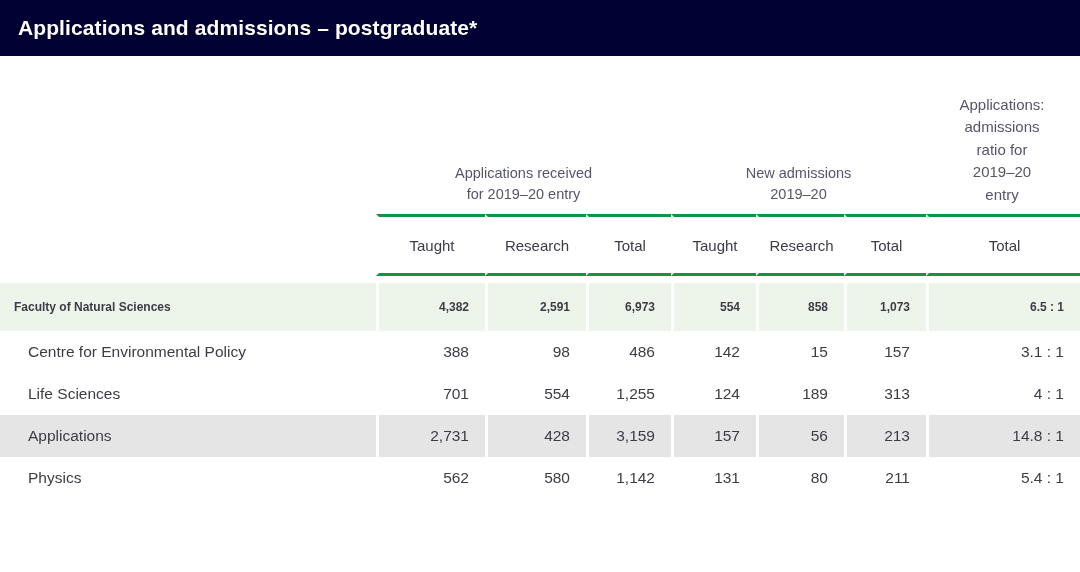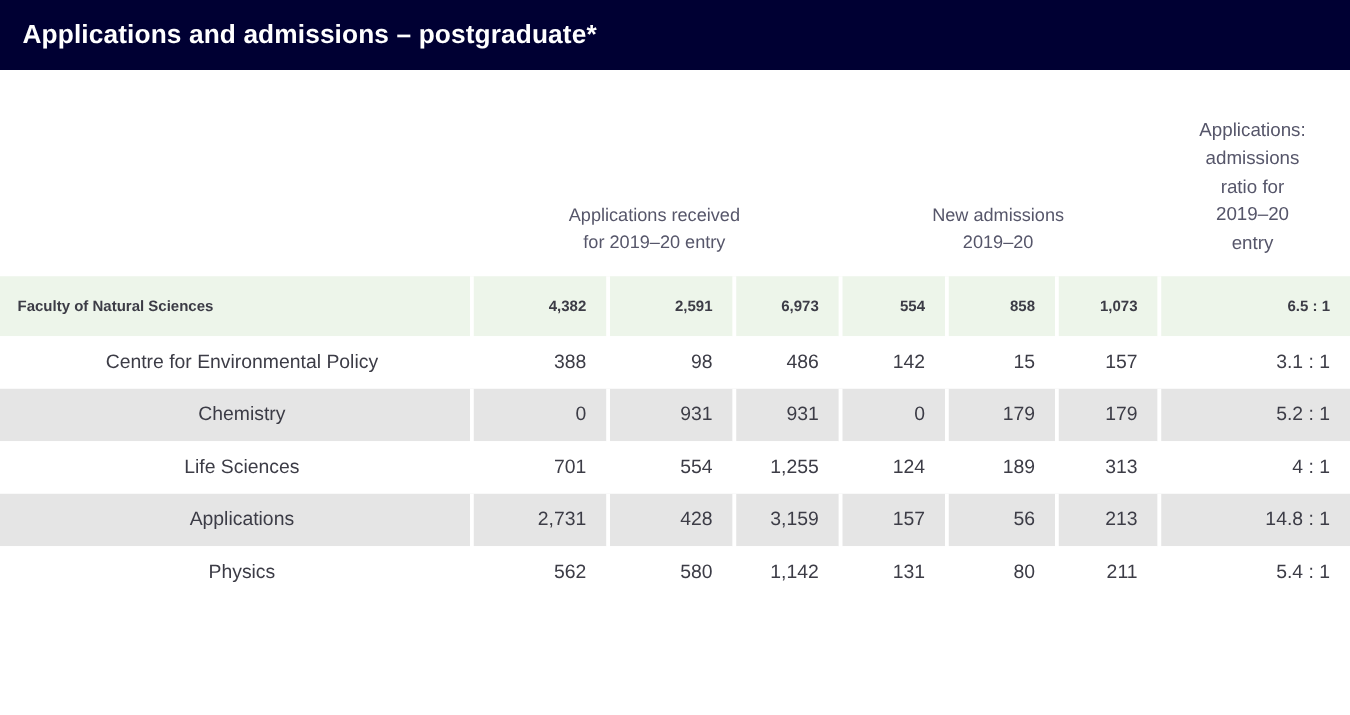--- a/index.html
+++ b/index.html
@@ -97,22 +97,22 @@
     border-left: 3px solid #ffffff;
   }
 
   
   tr.data-row td {
     height: 42px;
     font-size: 15.5px;
     vertical-align: middle;
   }
   tr.data-row td.lbl {
-    text-align: center;
-    padding-left: 12px;
+    text-align: left;
+    padding-left: 28px;
     color: #3c3c46;
   }
   tr.data-row td.num,
   tr.data-row td.ratio {
     text-align: right;
     padding-right: 16px;
     color: #3c3c46;
   }
 
   
@@ -187,20 +187,30 @@
         <td>
           <div class="grp-title ratio">
             <div>Applications:</div>
             <div>admissions</div>
             <div>ratio for</div>
             <div>2019–20</div>
             <div>entry</div>
           </div>
         </td>
       </tr>
+      <tr class="sub-row">
+        <td class="lbl"></td>
+        <td class="num">Taught</td>
+        <td class="num">Research</td>
+        <td class="num">Total</td>
+        <td class="num">Taught</td>
+        <td class="num">Research</td>
+        <td class="num">Total</td>
+        <td class="num">Total</td>
+      </tr>
       <tr class="gap-row">
         <td colspan="8"></td>
       </tr>
     </thead>
     <tbody id="table-body">
         <tr class="data-row faculty">
           <td class="lbl">Faculty of Natural Sciences</td>
           <td class="num">4,382</td>
           <td class="num">2,591</td>
           <td class="num">6,973</td>
@@ -212,30 +222,20 @@
         <tr class="data-row plain">
           <td class="lbl">Centre for Environmental Policy</td>
           <td class="num">388</td>
           <td class="num">98</td>
           <td class="num">486</td>
           <td class="num">142</td>
           <td class="num">15</td>
           <td class="num">157</td>
           <td class="ratio">3.1 : 1</td>
         </tr>
-        <tr class="data-row alt">
-          <td class="lbl">Chemistry</td>
-          <td class="num">0</td>
-          <td class="num">931</td>
-          <td class="num">931</td>
-          <td class="num">0</td>
-          <td class="num">179</td>
-          <td class="num">179</td>
-          <td class="ratio">5.2 : 1</td>
-        </tr>
         <tr class="data-row plain">
           <td class="lbl">Life Sciences</td>
           <td class="num">701</td>
           <td class="num">554</td>
           <td class="num">1,255</td>
           <td class="num">124</td>
           <td class="num">189</td>
           <td class="num">313</td>
           <td class="ratio">4 : 1</td>
         </tr>

